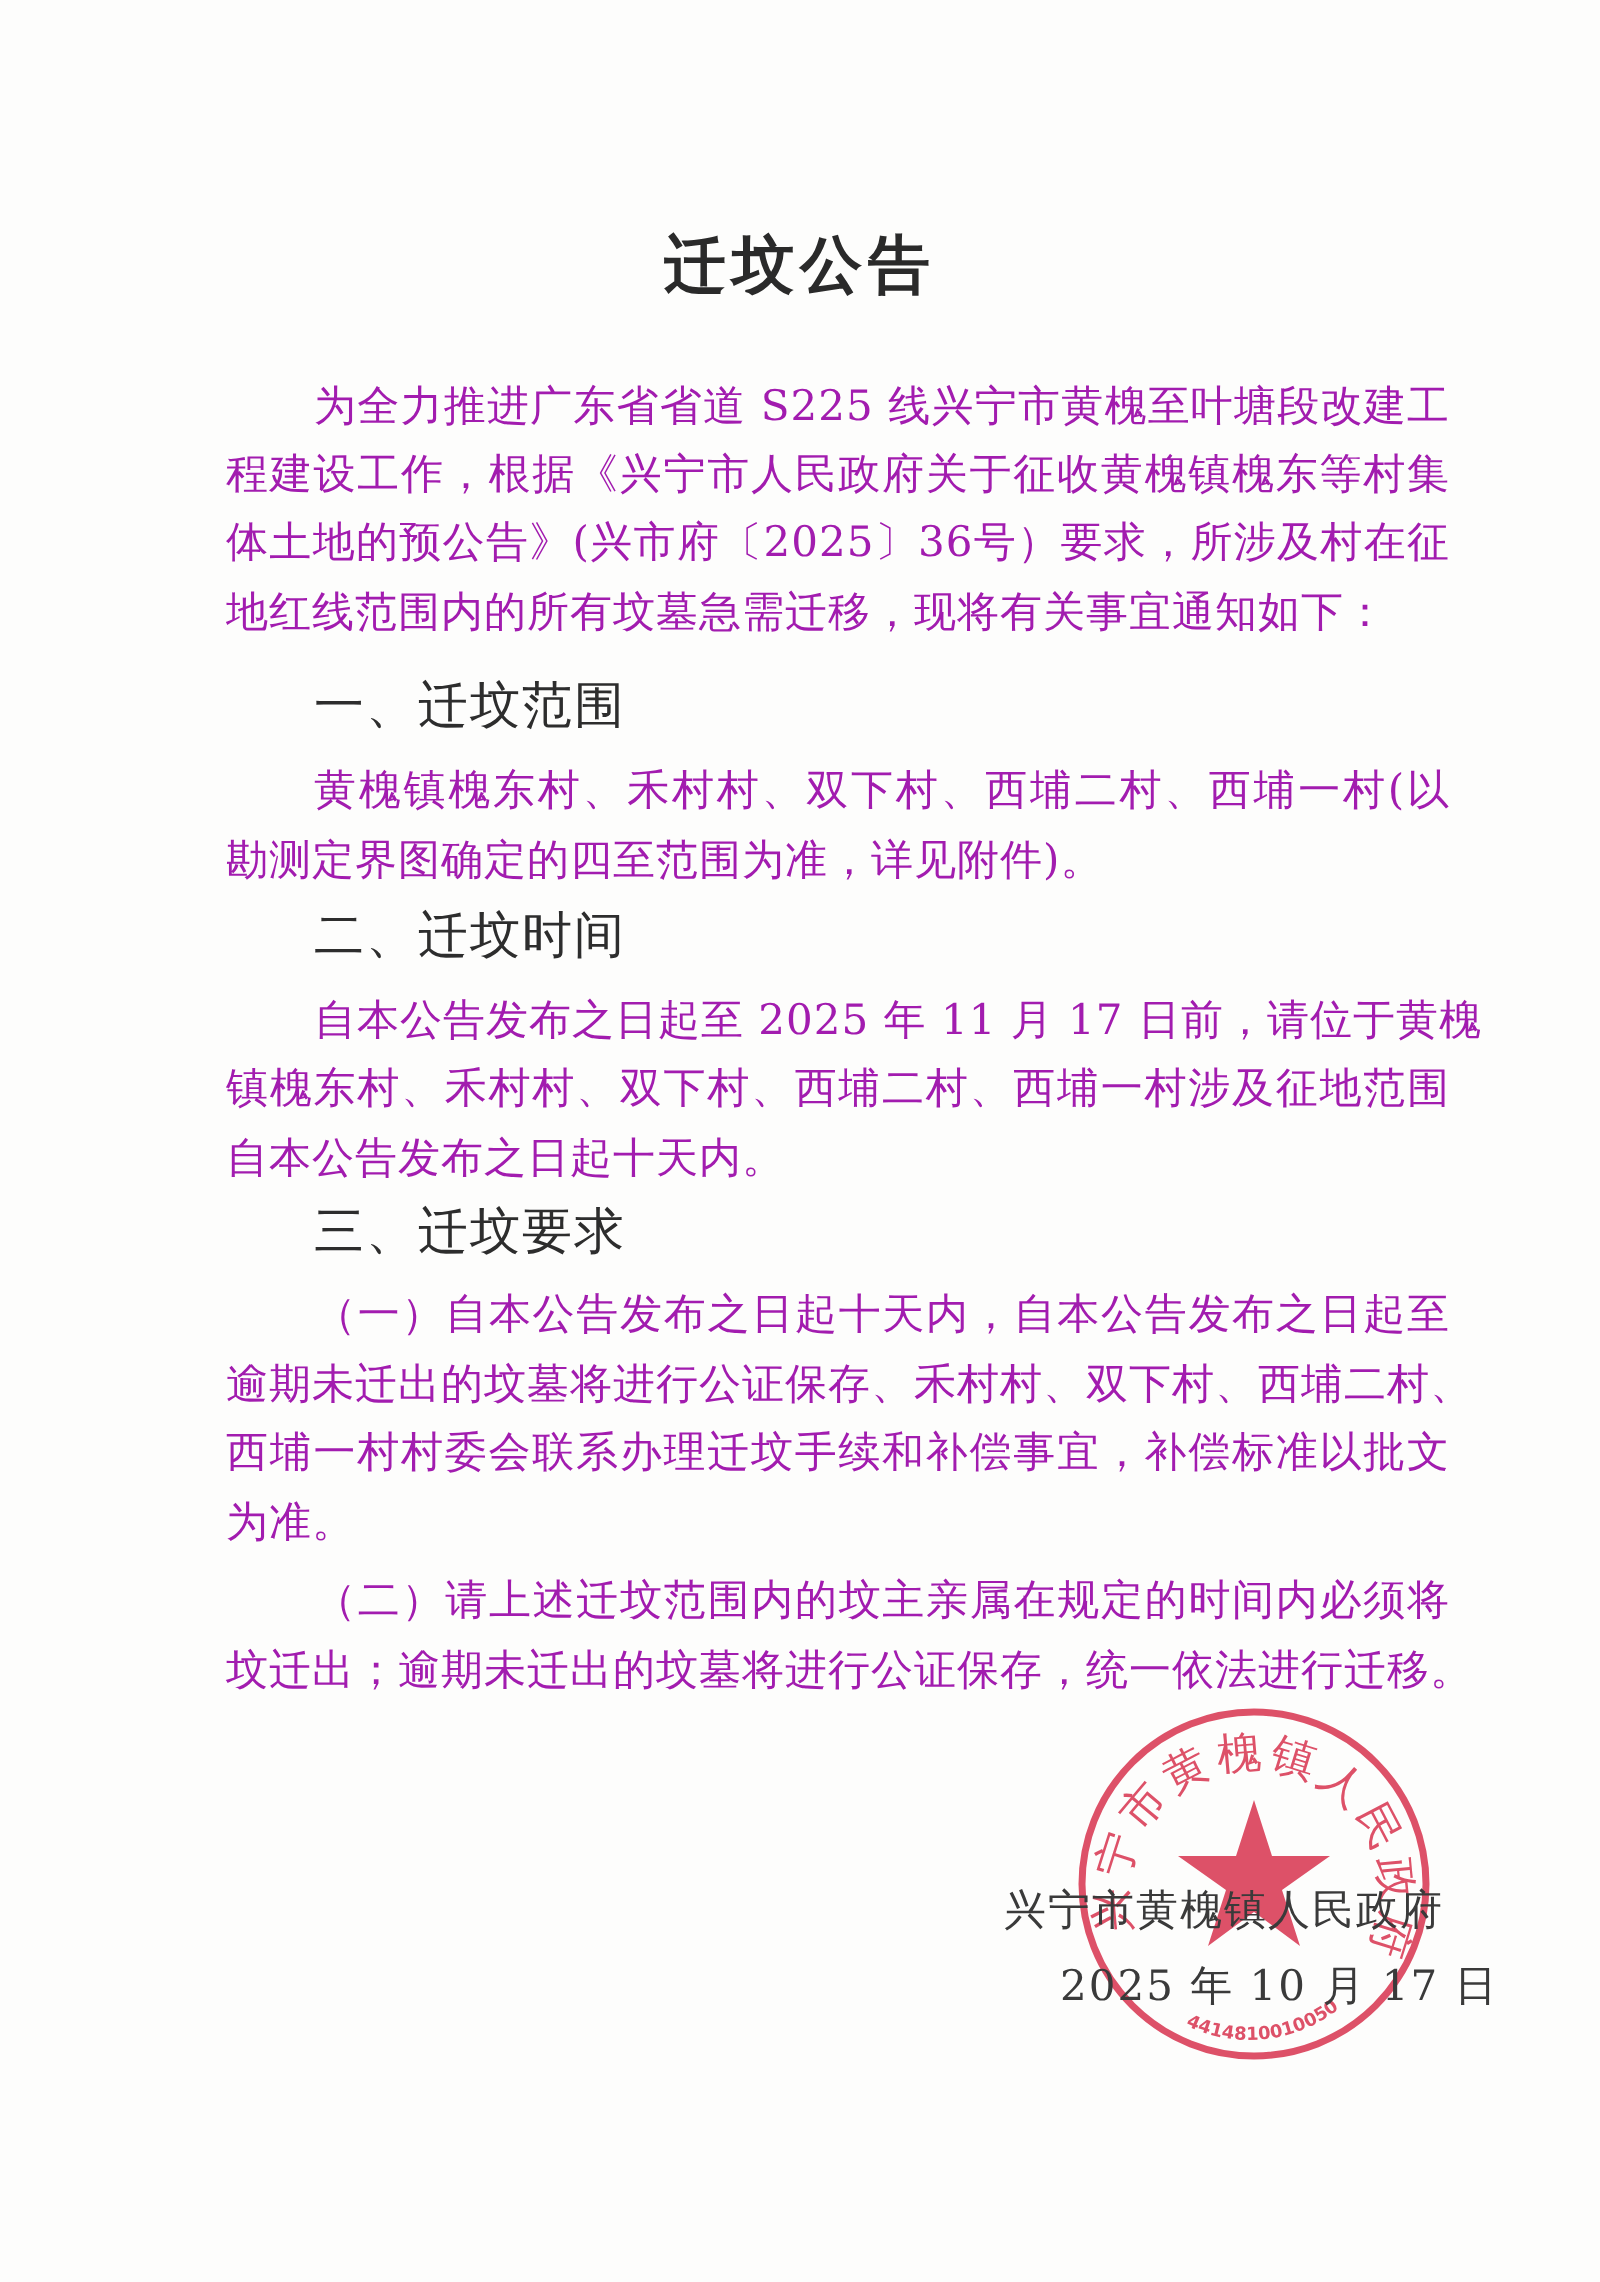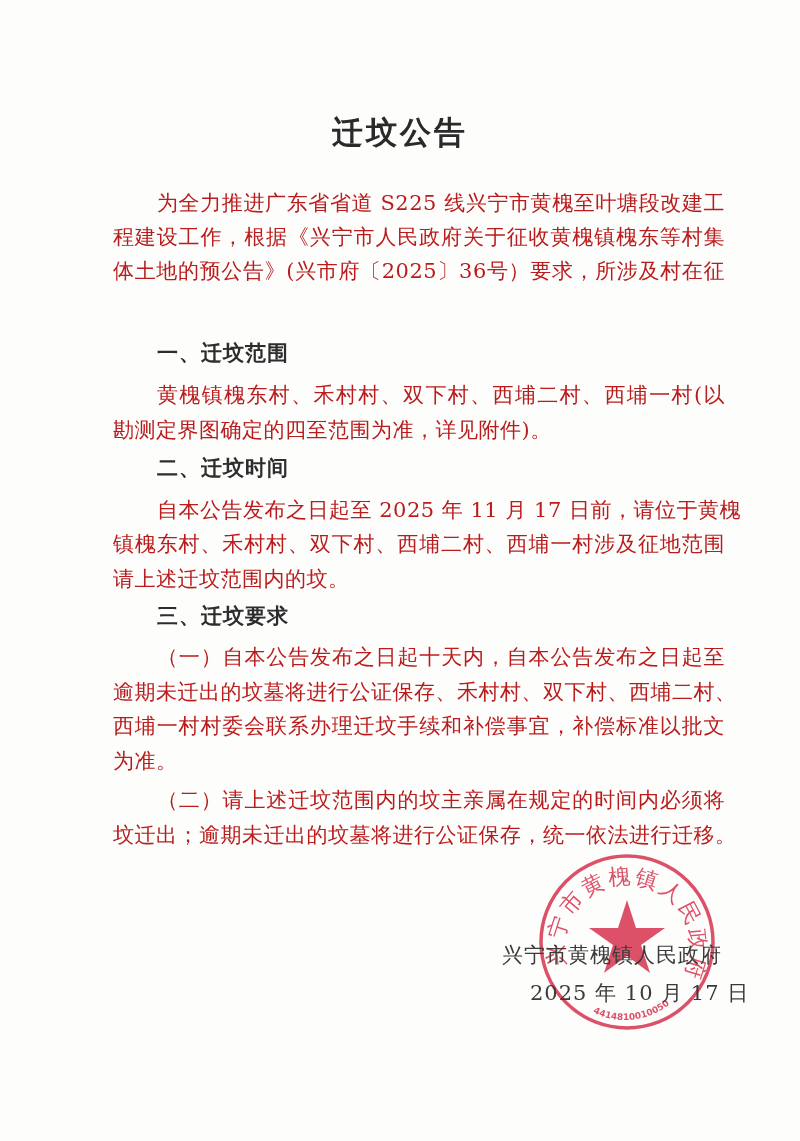--- a/index.html
+++ b/index.html
@@ -16,30 +16,30 @@
     text-align: center;
     font-family: "DejaVu Sans", "Liberation Sans", sans-serif;
     font-weight: bold;
     font-size: 31px; letter-spacing: 3px;
     color: #2a2a2a;
   }
   .line {
     position: absolute; left: 113px; width: 612px;
     font-size: 21px; line-height: 26px; height: 26px;
     white-space: nowrap;
-    color: #b91c1c;
+    color: #a21caf;
     text-align: justify; text-align-last: justify;
     letter-spacing: 0.5px;
   }
   .line.last { text-align-last: left; }
   .indent { padding-left: 44px; width: 568px; }
   .heading {
     position: absolute; left: 157px;
     font-family: "DejaVu Sans", "Liberation Sans", sans-serif;
-    font-weight: bold; font-size: 21px; line-height: 26px;
+    font-weight: normal; font-size: 25px; line-height: 26px;
     color: #2d2d2d; letter-spacing: 1px;
   }
   .sig {
     position: absolute; font-size: 21px; line-height: 26px; color: #3a3a3a;
     white-space: nowrap; letter-spacing: 1px; z-index: 3;
   }
   .seal {
     position: absolute; left: 537px; top: 852px; width: 180px; height: 180px;
     z-index: 2; opacity: 0.85;
   }
@@ -47,29 +47,30 @@
 </head>
 <body>
 
 <div class="page">
 
   <div class="title">迁坟公告</div>
 
   <div class="line indent" style="top:190px">为全力推进广东省省道 S225 线兴宁市黄槐至叶塘段改建工</div>
   <div class="line" style="top:224px">程建设工作，根据《兴宁市人民政府关于征收黄槐镇槐东等村集</div>
   <div class="line" style="top:258px">体土地的预公告》(兴市府〔2025〕36号）要求，所涉及村在征</div>
+  <div class="line last" style="top:293px">地红线范围内的所有坟墓急需迁移，现将有关事宜通知如下：</div>
 
   <div class="heading" style="top:340px">一、迁坟范围</div>
   <div class="line indent" style="top:382px">黄槐镇槐东村、禾村村、双下村、西埔二村、西埔一村(以</div>
   <div class="line last" style="top:417px">勘测定界图确定的四至范围为准，详见附件)。</div>
 
   <div class="heading" style="top:455px">二、迁坟时间</div>
   <div class="line indent" style="top:497px">自本公告发布之日起至 2025 年 11 月 17 日前，请位于黄槐</div>
   <div class="line" style="top:531px">镇槐东村、禾村村、双下村、西埔二村、西埔一村涉及征地范围</div>
-  <div class="line last" style="top:566px">请上述迁坟范围内的坟。</div>
+  <div class="line last" style="top:566px">自本公告发布之日起十天内。</div>
 
   <div class="heading" style="top:603px">三、迁坟要求</div>
   <div class="line indent" style="top:644px">（一）自本公告发布之日起十天内，自本公告发布之日起至</div>
   <div class="line" style="top:679px">逾期未迁出的坟墓将进行公证保存、禾村村、双下村、西埔二村、</div>
   <div class="line last" style="top:748px">为准。</div>
   <div class="line" style="top:713px">西埔一村村委会联系办理迁坟手续和补偿事宜，补偿标准以批文</div>
   <div class="line" style="top:822px">坟迁出；逾期未迁出的坟墓将进行公证保存，统一依法进行迁移。</div>
   <div class="line indent" style="top:787px">（二）请上述迁坟范围内的坟主亲属在规定的时间内必须将</div>
 
   <svg class="seal" viewBox="0 0 180 180">

